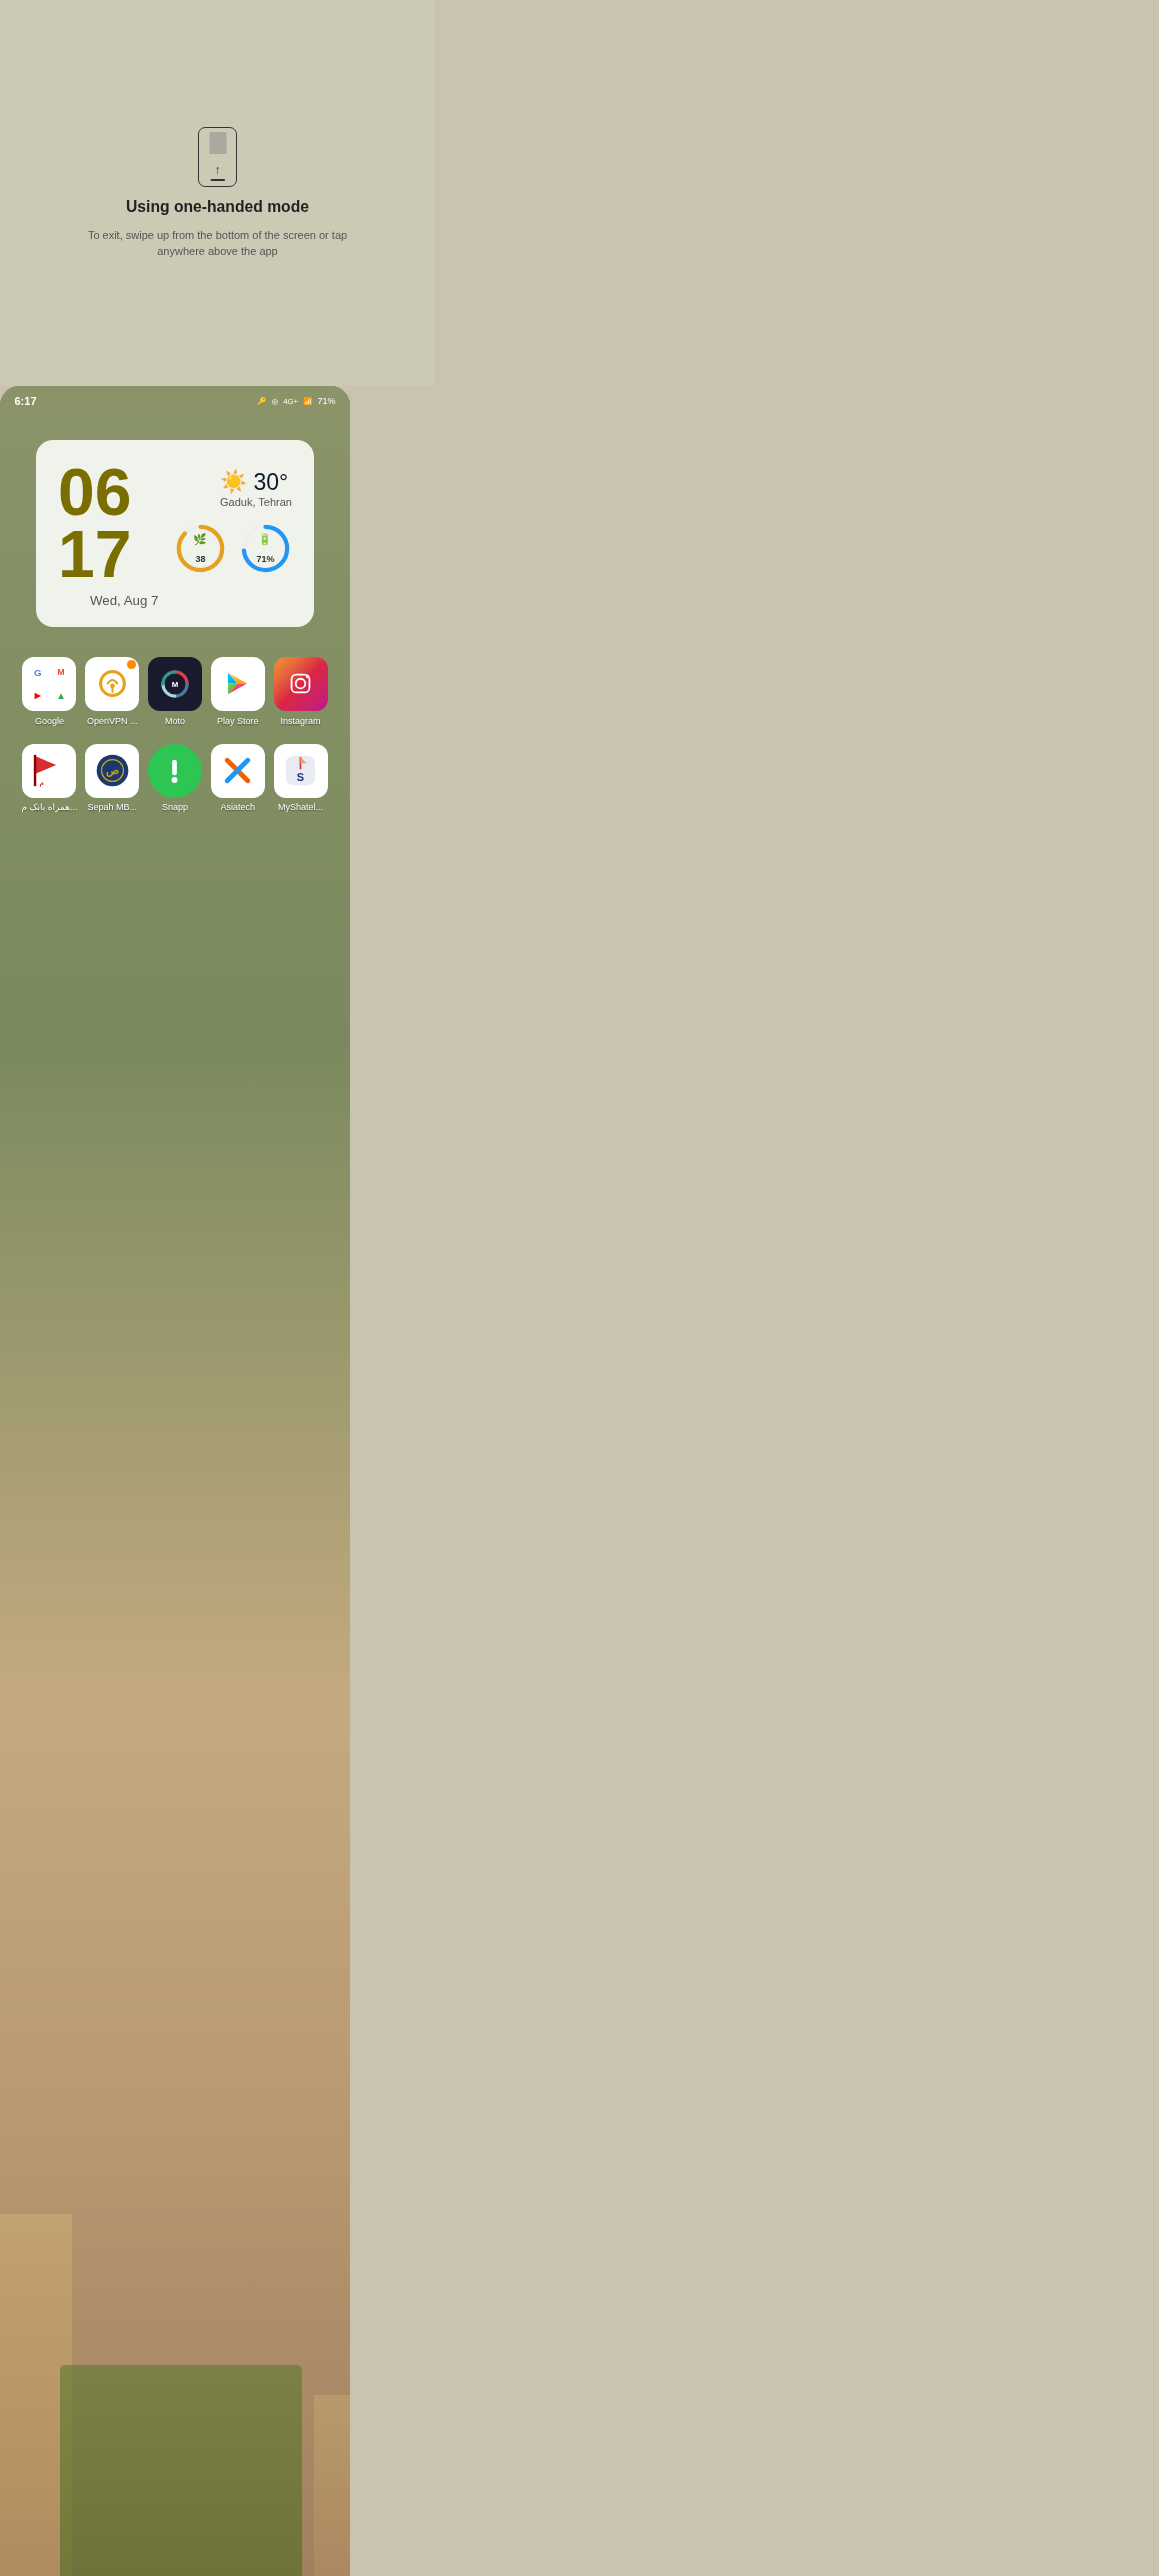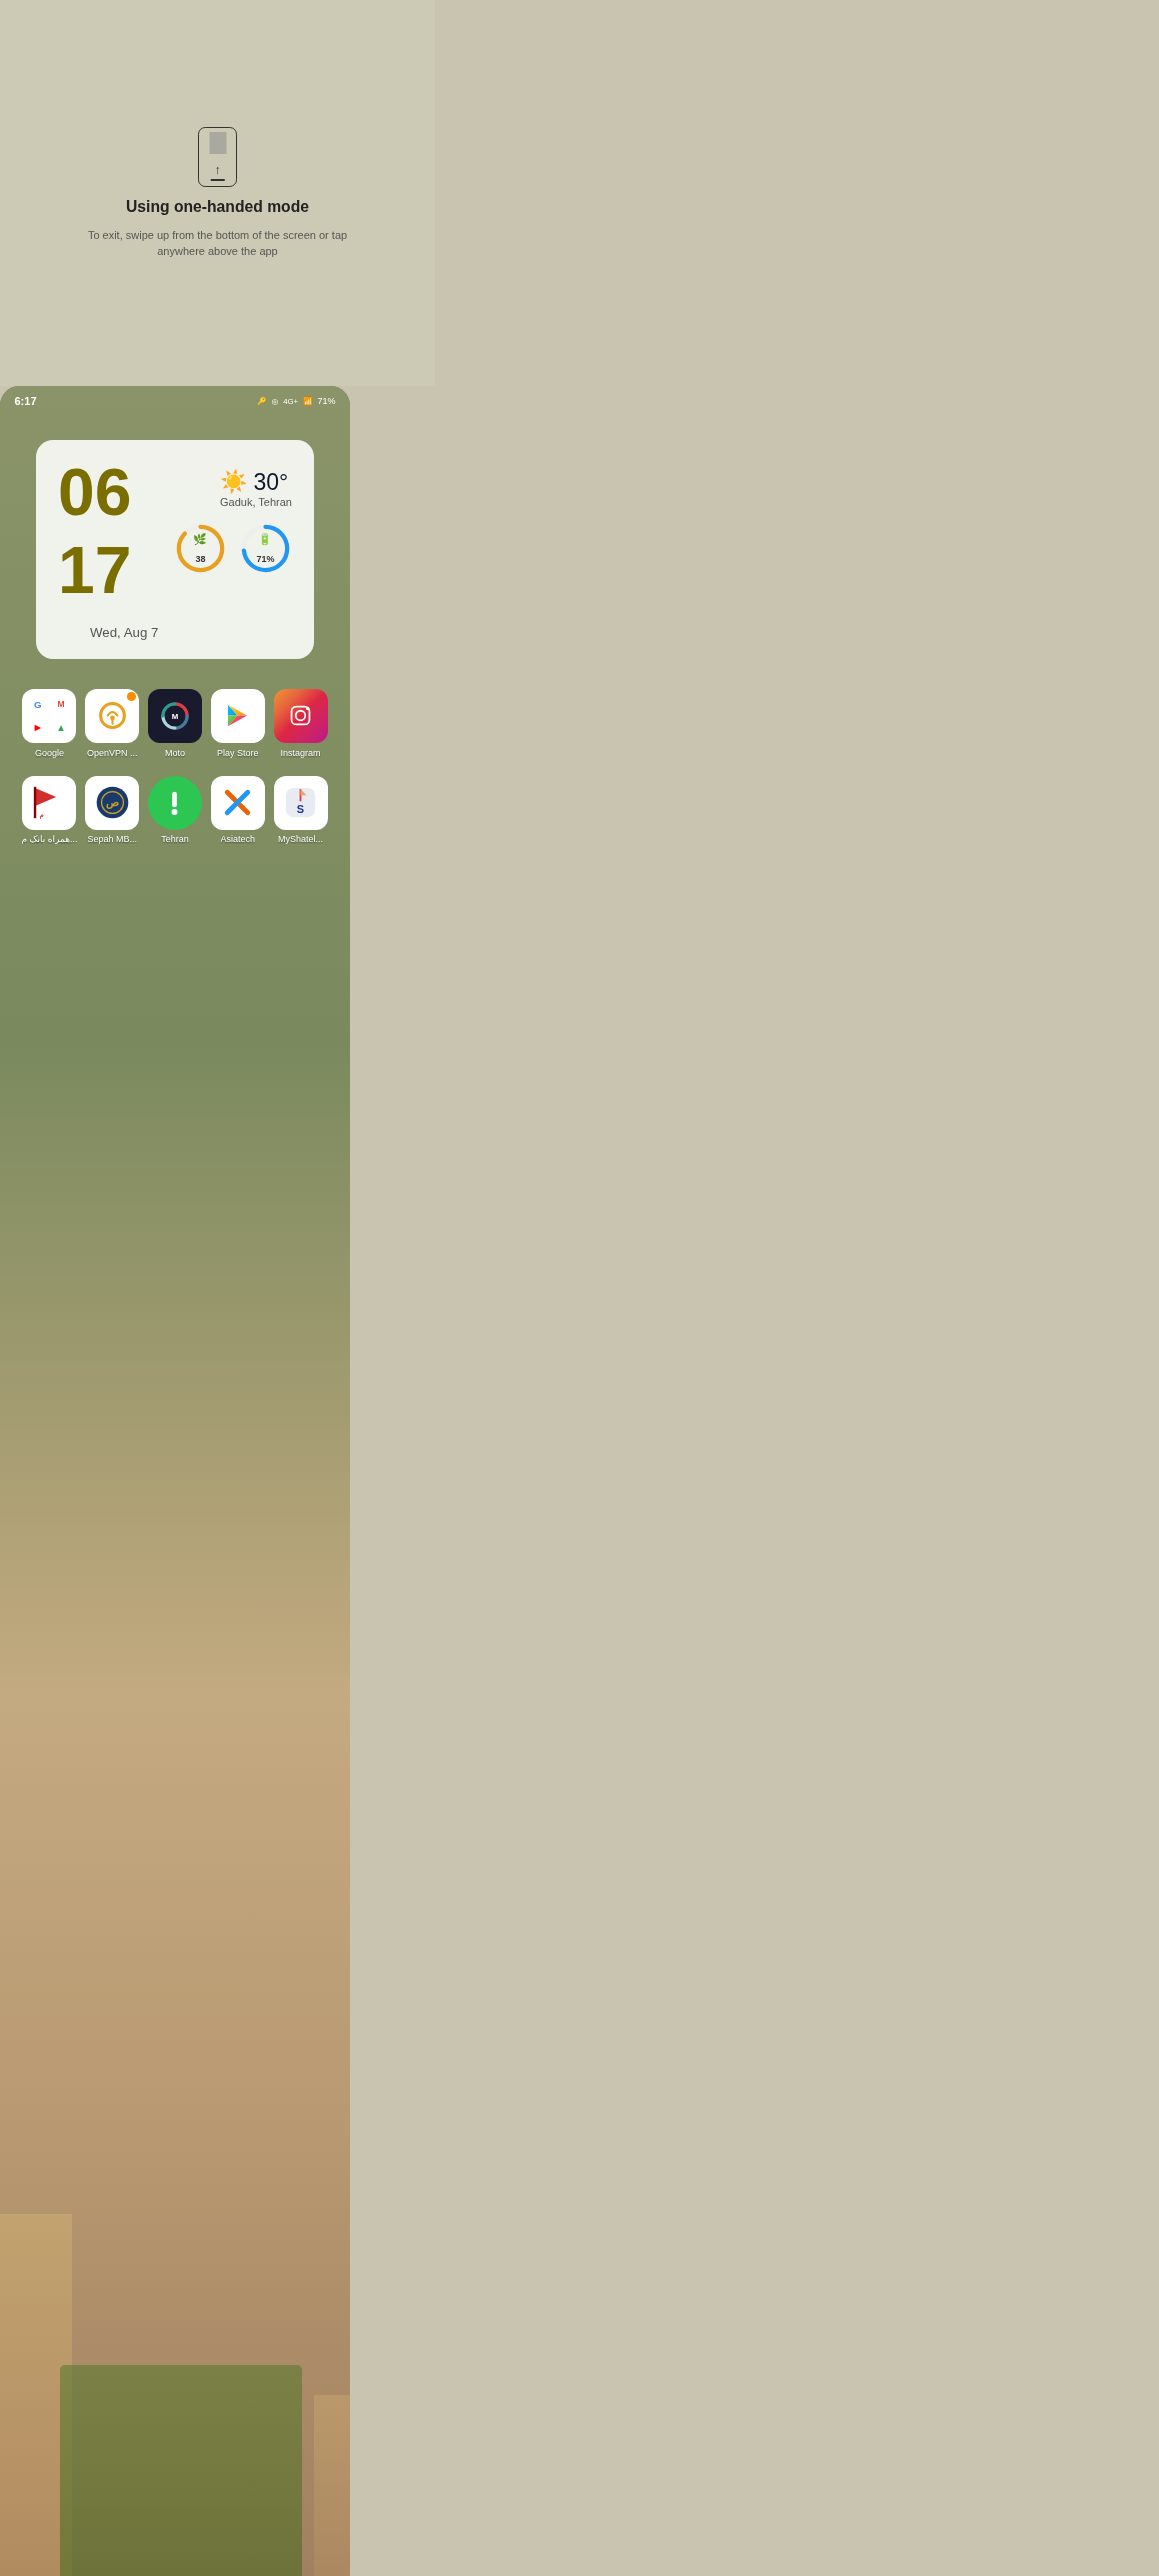--- a/index.html
+++ b/index.html
@@ -133,21 +133,21 @@
       margin: 24px 36px 18px;
       padding: 19.3px 22px 19.3px;
       display: flex;
       align-items: flex-start;
       justify-content: space-between;
     }
 
     .widget-left {
       display: flex;
       flex-direction: column;
-      gap: 16px;
+      gap: 0;
     }
     .widget-hour {
       font-size: 66px;
       font-weight: 700;
       color: #7a6e00;
       line-height: 1;
     }
     .widget-minute {
       font-size: 66px;
       font-weight: 700;
@@ -648,21 +648,21 @@
       <div class="app-item">
         <div class="app-icon-wrapper">
           <div class="snapp-icon">
             <svg width="31" height="31" viewBox="0 0 52 52">
 
               <rect x="22" y="8" width="8" height="26" rx="4" fill="white"></rect>
               <circle cx="26" cy="42" r="5" fill="white"></circle>
             </svg>
           </div>
         </div>
-        <span class="app-label">Tehran</span>
+        <span class="app-label">Snapp</span>
       </div>
 
       <div class="app-item">
         <div class="app-icon-wrapper">
           <div class="asiatech-icon">
             <svg width="35" height="35" viewBox="0 0 58 58">
 
               <line x1="12" y1="12" x2="46" y2="46" stroke="#e8640a" stroke-width="8" stroke-linecap="round"></line>
               <line x1="46" y1="12" x2="12" y2="46" stroke="#2196F3" stroke-width="8" stroke-linecap="round"></line>
             </svg>

